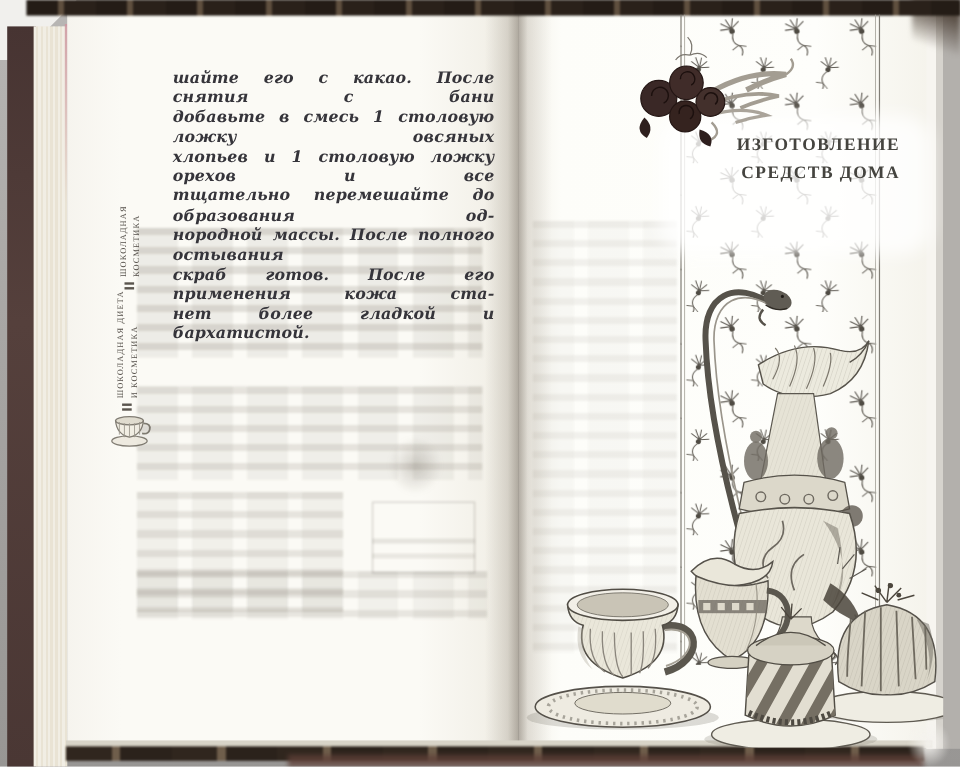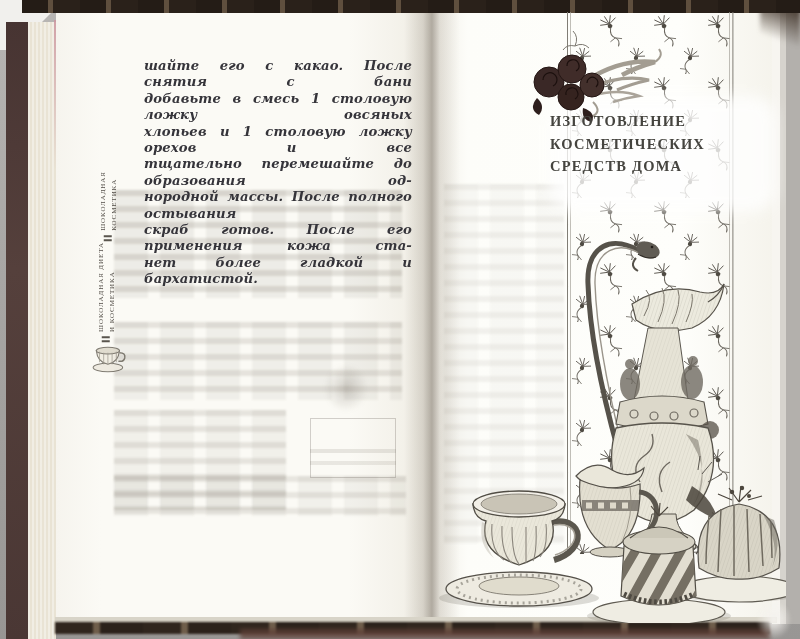--- a/index.html
+++ b/index.html
@@ -60,21 +60,21 @@
   .g4{left:58px;top:464px;width:292px;height:40px;opacity:.75;}
   .ghost-box{position:absolute;left:254px;top:406px;width:84px;height:58px;border:1px solid rgba(100,95,85,.28);filter:blur(.7px);
     background:repeating-linear-gradient(180deg,rgba(0,0,0,0) 0 30px,rgba(125,118,106,.16) 30px 34px,rgba(0,0,0,0) 34px 42px,rgba(125,118,106,.14) 42px 46px,rgba(0,0,0,0) 46px 58px);}
   .ghost-blob{position:absolute;left:268px;top:352px;width:44px;height:48px;filter:blur(2px);
     background:radial-gradient(ellipse at center,rgba(110,102,90,.30) 0%,rgba(110,102,90,0) 70%);}
   .gr{left:12px;top:172px;width:120px;height:360px;opacity:.45;}
 
   
   .chapter-title{position:absolute;left:118px;top:98px;width:200px;z-index:3;
     font-family:"Liberation Serif",serif;font-weight:600;font-size:14.5px;line-height:22.5px;
-    letter-spacing:1.2px;color:#45443f;text-align:left;}
+    letter-spacing:1.2px;color:#45443f;text-align:right;}
   .deco{position:absolute;left:0;top:0;width:354px;height:611px;z-index:1;}
 </style>
 </head>
 <body>
 
 <div class="photo">
 
   <div class="bg-topleft"></div>
   <div class="cover-left"></div>
   <div class="pageedge-left"></div>
@@ -276,21 +276,20 @@
           <ellipse cx="85" cy="58" rx="38" ry="10" fill="#c9c4b6" stroke="#6e6a60" stroke-width=".7"></ellipse>
           <path d="M58,78 Q56,104 70,114 M68,80 Q67,108 78,117 M78,81 Q78,110 85,118 M92,81 Q92,110 92,117 M102,80 Q103,106 99,115 M112,78 Q114,102 106,111" stroke="#8a857c" stroke-width="1.1" fill="none"></path>
           <path d="M48,76 Q44,100 60,112 Q50,100 52,78 Z" fill="#b5b0a3" opacity=".4"></path>
         </g>
       </g>
     </svg>
 
     <div class="chapter-title">
 
     <div class="tline">ИЗГОТОВЛЕНИЕ</div>
-        <div class="tline">КОСМЕТИЧЕСКИХ</div>
         <div class="tline">СРЕДСТВ ДОМА</div>
       </div>
   </div>
 
   <div class="gutter"></div>
   <div class="edge-right"></div>
   <div class="corner-topright"></div>
   <div class="band-top"></div>
   <div class="band-bottom-edge"></div>
   <div class="band-bottom"></div>

